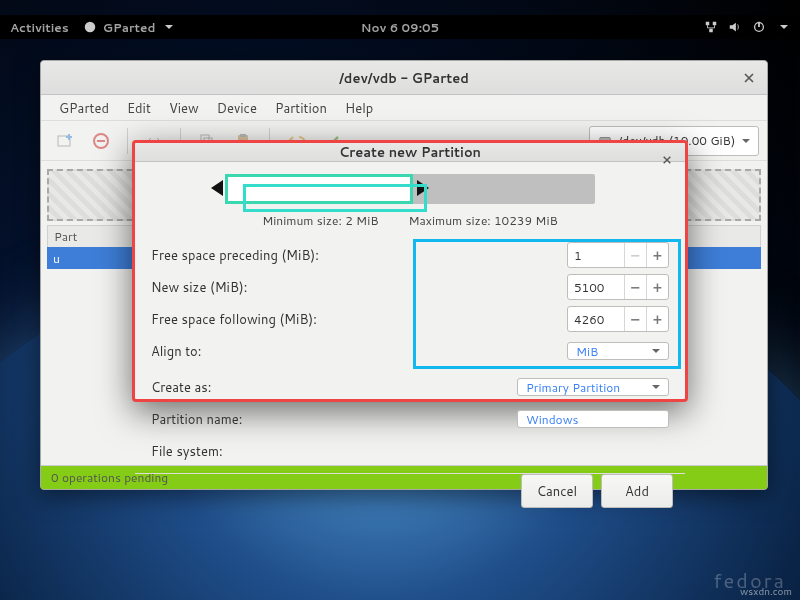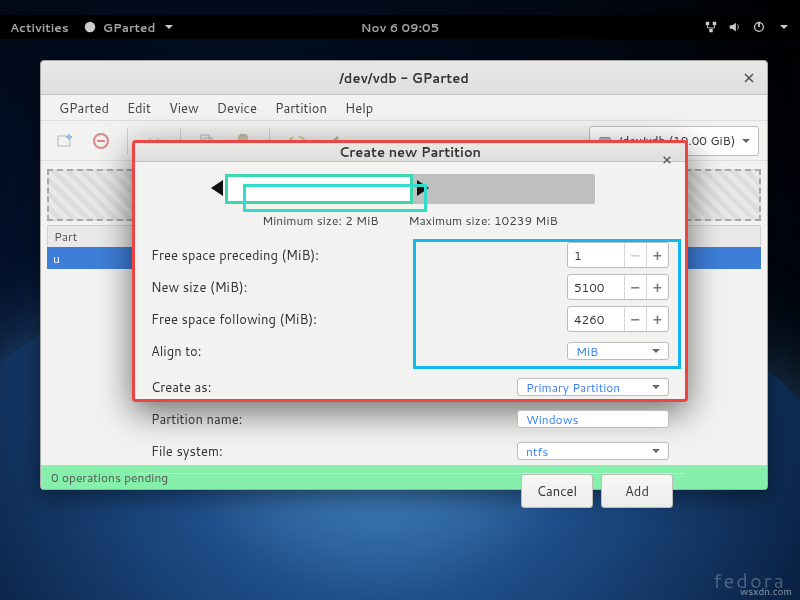--- a/index.html
+++ b/index.html
@@ -93,21 +93,21 @@
     border:1px solid #d0d0ce; border-bottom:none;
     display:flex; align-items:center; font-size:12px; color:#555;
     padding-left:6px;
   }
   .parts-row {
     margin:0 6px; height:22px; background:#3e7ed8; color:#fff;
     display:flex; align-items:center; font-size:12px; padding-left:6px;
   }
   .statusbar {
     position:absolute; left:0; right:0; bottom:0; height:24px;
-    background:#86efac; border-top:1px solid #ccc;
+    background:#84cc16; border-top:1px solid #ccc;
     display:flex; align-items:center; padding:0 10px; color:#555; font-size:12px;
   }
 
   
   .dialog {
     position:absolute; left:132px; top:140px;
     width:556px; height:262px;
     background:#f2f2f0;
     border:3px solid #ef4444;
     border-radius:4px;
@@ -371,24 +371,20 @@
           </div>
         </div>
         <div class="row">
           <label>Partition name:</label>
           <div class="txt">
             <span>Windows</span>
           </div>
         </div>
         <div class="row">
           <label>File system:</label>
-          <div class="combo">
-            <span>ntfs</span>
-            <span class="tri-down" style="border-top-color:#666"></span>
-          </div>
         </div>
       </div>
     </div>
   </div>
 
   <div class="dlg-actions">
     <div class="gbtn">Cancel</div>
     <div class="gbtn">Add</div>
   </div>
 

